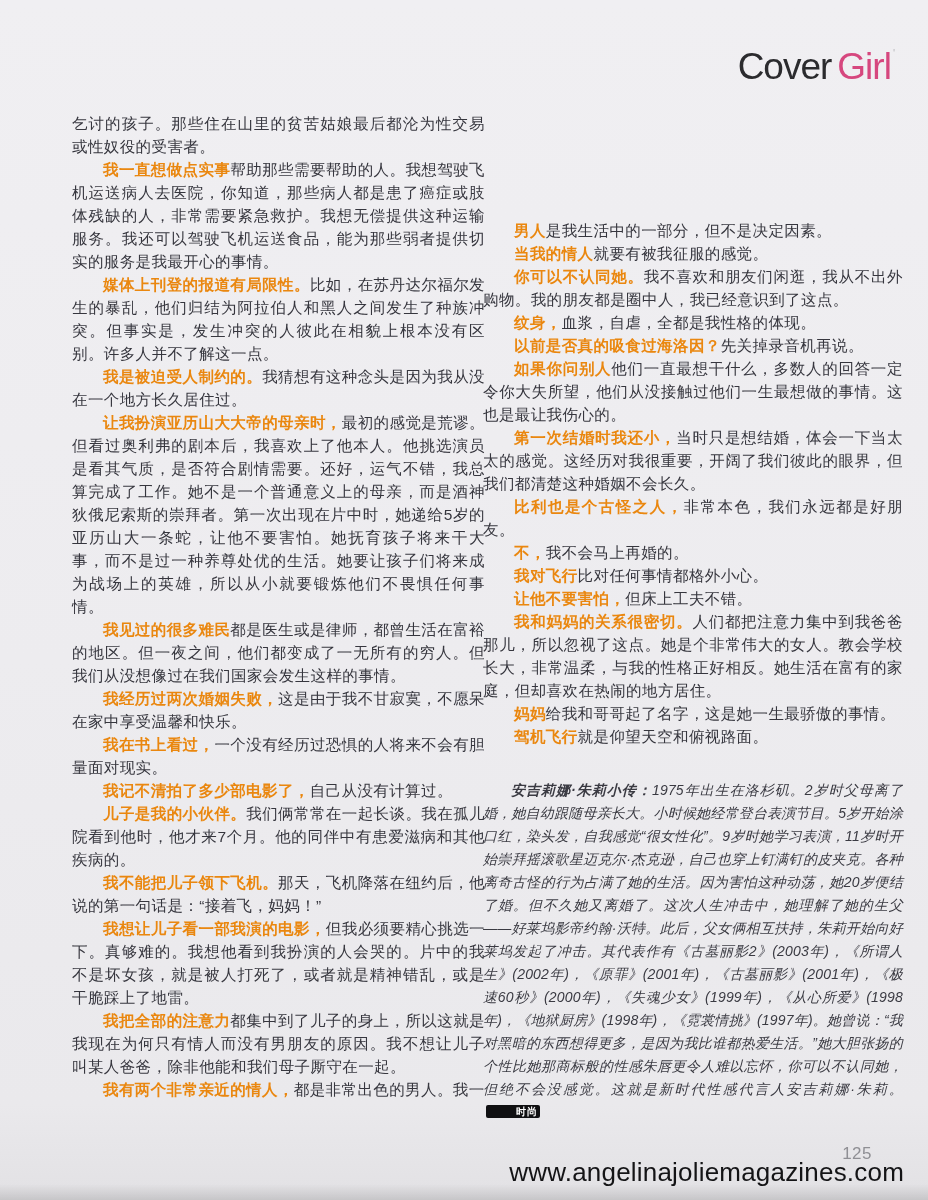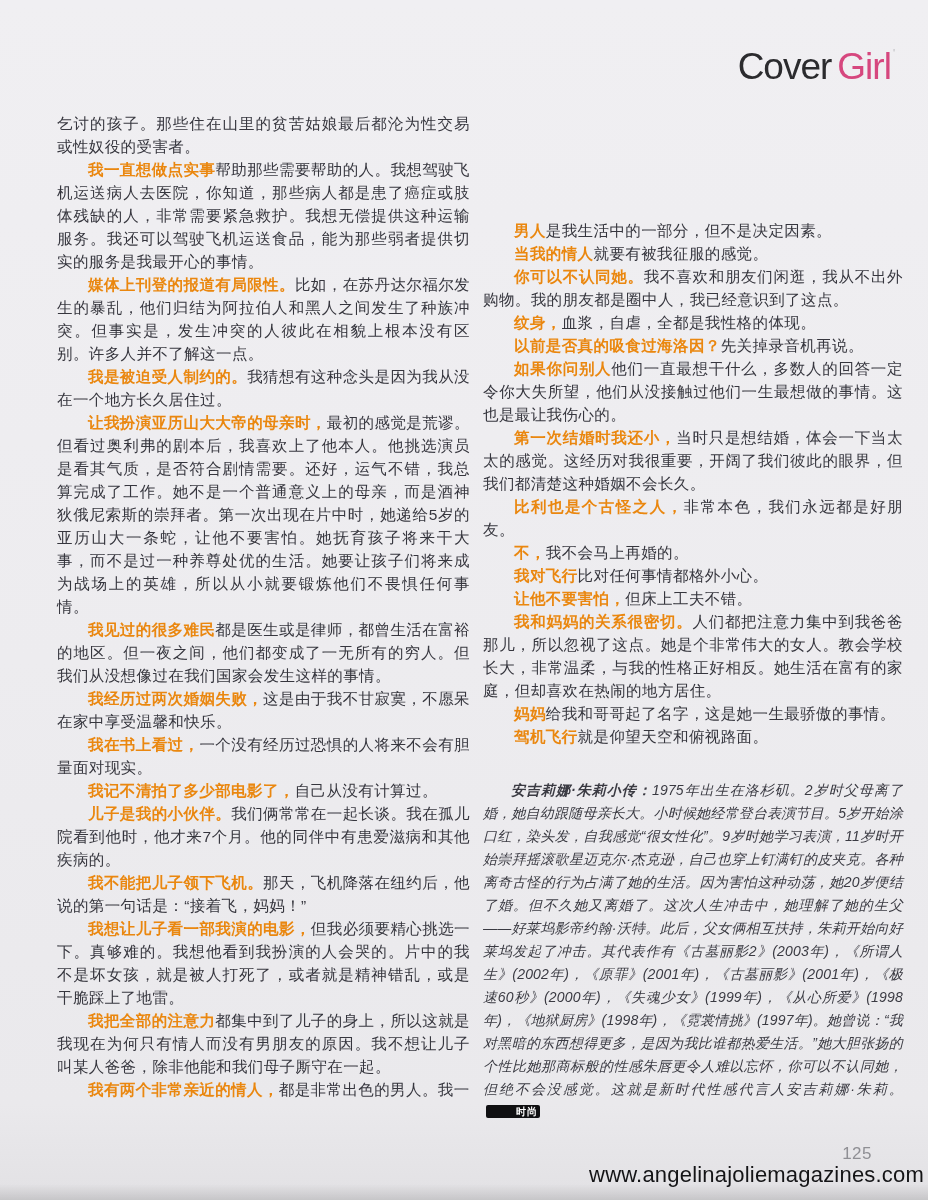--- a/index.html
+++ b/index.html
@@ -25,43 +25,43 @@
   }
   .logo .cover{color:#2b2b2e;}
   .logo .girl{color:#d6477e;margin-left:6px;}
   .logo .tm{color:#b9b9bd;font-size:11px;vertical-align:22px;margin-left:2px;letter-spacing:0;}
   
   .col{
     position:absolute;
     font-size:15.5px;line-height:23px;letter-spacing:0.4px;
     text-align:justify;
   }
-  #left-col{left:57px;top:112px;width:413px;}
+  #left-col{left:72px;top:112px;width:413px;}
   #right-col{left:483px;top:219px;width:420px;}
   .para{margin:0;text-indent:2em;}
   .para.cont{text-indent:0;}
   .lead{color:#ea870f;font-weight:bold;}
   
   .bio{margin-top:31px;font-style:italic;font-size:14px;line-height:23px;letter-spacing:0.2px;color:#3a3a42;}
   .bio-para{margin:0;text-indent:2em;}
   .bio-lead{font-weight:bold;}
   .end-mark{
     display:inline-block;font-style:normal;font-weight:bold;
     background:#101012;color:#fff;
     font-size:10px;line-height:13px;padding:0 2px;
     border-radius:2px;letter-spacing:1px;vertical-align:2px;margin-left:3px;
   }
   
   .page-number{
     position:absolute;right:56px;bottom:36px;
     color:#8f8f94;font-size:17px;letter-spacing:0.5px;z-index:1;
   }
   .site-watermark{
-    position:absolute;right:4px;bottom:12px;
-    color:#141416;font-size:22px;letter-spacing:0.2px;z-index:2;
+    position:absolute;right:24px;bottom:12px;
+    color:#141416;font-size:26px;letter-spacing:0.2px;z-index:2;
   }
 </style>
 </head>
 <body>
 
 <div class="page">
 
   <div class="logo">
     <span class="cover">Cover</span><span class="girl">Girl</span><span class="tm">'</span>
   </div>

